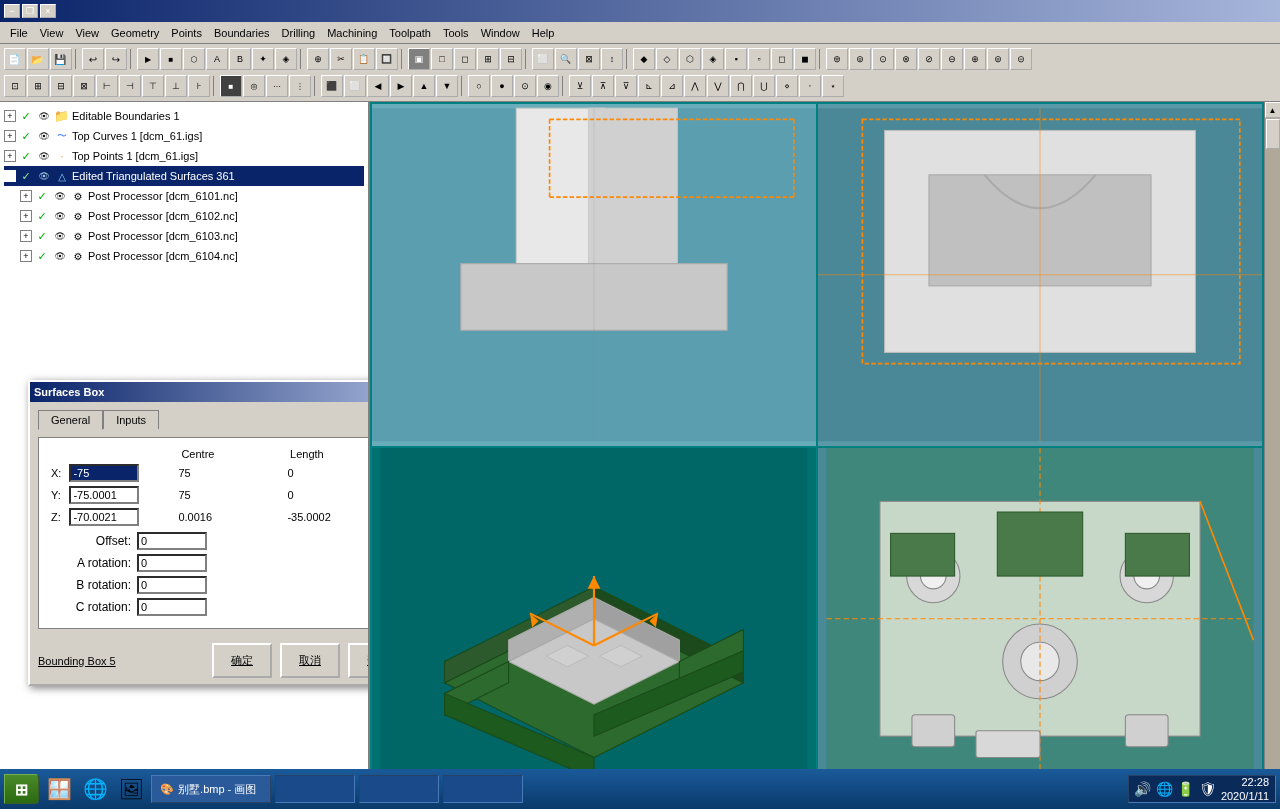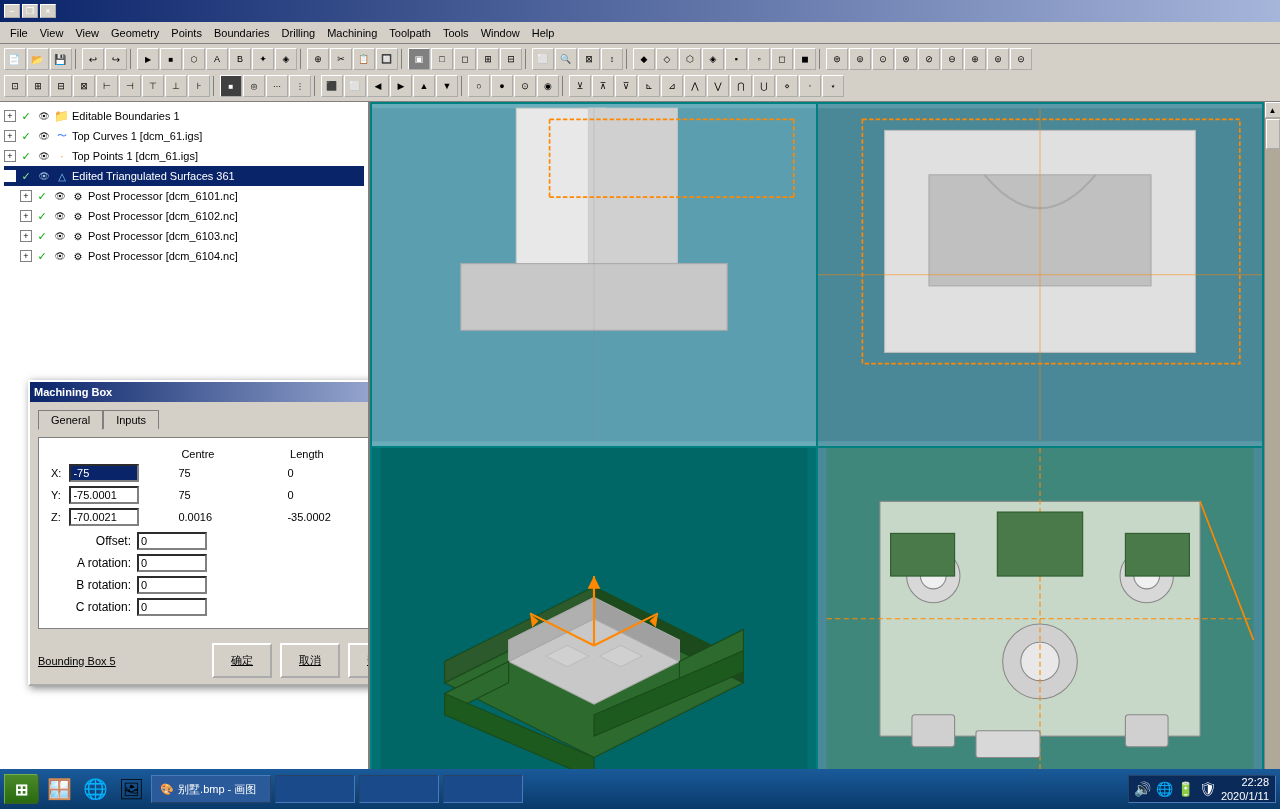--- a/index.html
+++ b/index.html
@@ -503,21 +503,21 @@
       <span class="tree-icon icon-check">✓</span>
       <span class="tree-icon" style="font-size:9px;">👁</span>
       <span class="tree-icon" style="font-size:10px;">⚙</span>
       <span class="tree-label">Post Processor [dcm_6104.nc]</span>
     </div>
 
     <div class="dialog-overlay">
       <div class="dialog">
 
         <div class="dialog-title">
-          <span>Machining Box</span>
+          <span>Surfaces Box</span>
 
         </div>
 
         <div class="dialog-body">
 
           <div class="tab-bar">
             <div class="tab active">General</div>
             <div class="tab">Inputs</div>
           </div>
 

